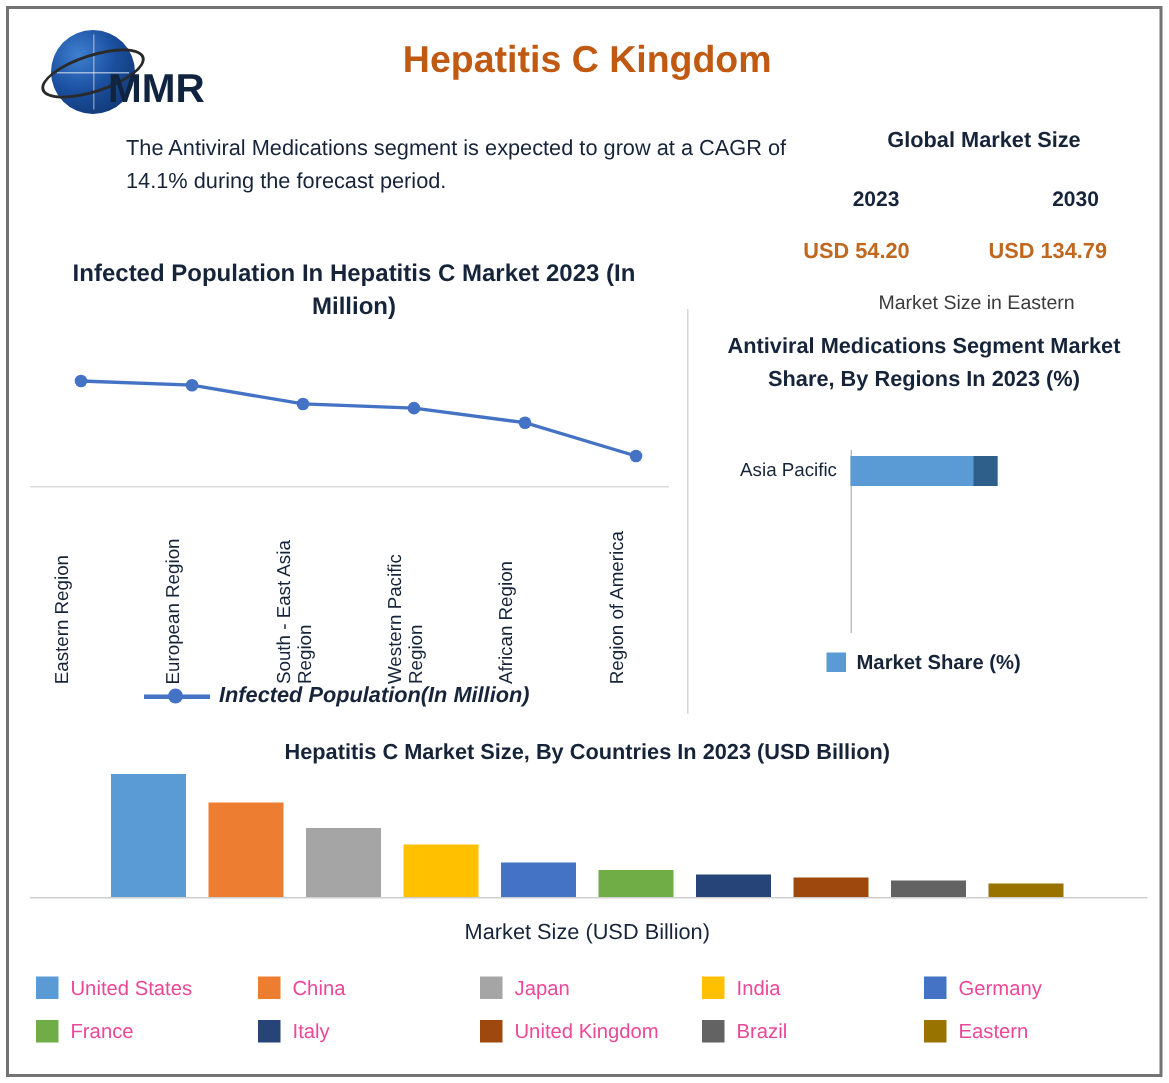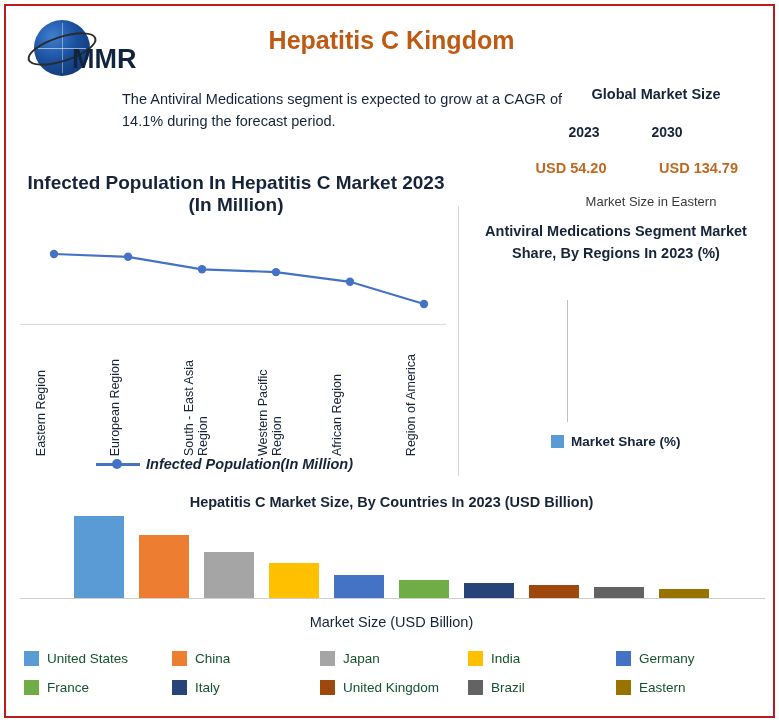--- a/index.html
+++ b/index.html
@@ -7,21 +7,21 @@
   body {
     width: 779px; height: 722px;
     font-family: "Liberation Sans", sans-serif;
     background: #ffffff;
     overflow: hidden;
   }
   .frame {
     position: absolute;
     left: 4px; top: 4px;
     width: 771px; height: 714px;
-    border: 2px solid #b91c1c;
+    border: 2px solid #737373;
     background: #ffffff;
   }
   
   .logo {
     position: absolute; left: 14px; top: 8px;
     width: 150px; height: 62px;
   }
   .globe {
     position: absolute; left: 14px; top: 6px;
     width: 56px; height: 56px;
@@ -55,41 +55,41 @@
   }
   .title {
     position: absolute; left: 0; top: 20px; width: 771px;
     text-align: center;
     font-size: 25px; font-weight: bold;
     color: #c05a12;
   }
   .subtitle {
     position: absolute; left: 78px; top: 82px;
     width: 460px;
-    font-size: 14.5px; color: #16243a; line-height: 22px; margin-left: 38px;
+    font-size: 14.5px; color: #16243a; line-height: 22px;
   }
   
   .gms-title {
     position: absolute; left: 540px; top: 80px; width: 220px;
     text-align: center; font-size: 14.5px; font-weight: bold; color: #16243a;
   }
   .gms-year-1 { position: absolute; left: 528px; top: 118px; width: 100px; text-align: center;
     font-size: 14px; font-weight: bold; color: #16243a; }
-  .gms-year-2 { position: absolute; left: 606px; top: 118px; width: 110px; text-align: center;
+  .gms-year-2 { position: absolute; left: 656px; top: 118px; width: 110px; text-align: center;
     font-size: 14px; font-weight: bold; color: #16243a; }
   .gms-val-1 { position: absolute; left: 510px; top: 154px; width: 110px; text-align: center;
     font-size: 14.5px; font-weight: bold; color: #c0681f; }
   .gms-val-2 { position: absolute; left: 630px; top: 154px; width: 125px; text-align: center;
     font-size: 14.5px; font-weight: bold; color: #c0681f; }
   .gms-note { position: absolute; left: 530px; top: 188px; width: 230px; text-align: center;
     font-size: 13px; color: #3a3a3a; }
   
   .line-title {
     position: absolute; left: 20px; top: 166px; width: 420px;
-    text-align: center; font-size: 19px; font-weight: bold; color: #16243a; line-height: 22px;
+    text-align: center; font-size: 16px; font-weight: bold; color: #16243a; line-height: 22px;
   }
   .line-chart-area {
     position: absolute; left: 14px; top: 226px; width: 426px; height: 98px;
   }
   .cat-labels { position: absolute; left: 14px; top: 330px; width: 426px; height: 120px; }
   .cat-label {
     position: absolute; bottom: 0;
     writing-mode: vertical-rl; transform: rotate(180deg);
     font-size: 12.5px; color: #16243a; text-align: left;
     line-height: 14px; width: 40px; white-space: pre-line;
@@ -161,21 +161,21 @@
     text-align: center; font-size: 14.5px; font-weight: normal; color: #16243a;
   }
   
   .legend-grid {
     position: absolute; left: 18px; top: 645px; width: 740px;
     display: grid; grid-template-columns: repeat(5, 1fr);
     grid-row-gap: 14px;
   }
   .legend-item { display: flex; align-items: center; gap: 8px; }
   .legend-swatch { width: 15px; height: 15px; flex: none; }
-  .legend-label { font-size: 13.5px; color: #14532d; white-space: nowrap; }
+  .legend-label { font-size: 13.5px; color: #ec4899; white-space: nowrap; }
 </style>
 </head>
 <body>
 
 <div class="frame">
 
   <div class="logo">
     <div class="globe"></div>
     <div class="globe-ring"></div>
     <div class="mmr-text">MMR</div>
@@ -215,20 +215,26 @@
   <div class="line-legend">
     <span class="legend-line"></span>
     <span class="line-legend-text">Infected Population(In Million)</span>
   </div>
 
   <div class="divider-v"></div>
 
   <div class="hbar-title">Antiviral Medications Segment Market Share, By Regions In 2023 (%)</div>
   <div class="hbar-axis"></div>
   <div class="hbar-area" id="hbar-area">
+      <div class="hbar-row" style="top: 0px;">
+        <div class="hbar-label">Asia Pacific</div>
+        <div class="hbar-bar" style="width: 98.4615px;">
+          <span class="cap"></span>
+        </div>
+      </div>
     </div>
   <div class="hbar-legend">
     <span class="swatch"></span>
     <span class="hbar-legend-text">Market Share (%)</span>
   </div>
 
   <div class="col-title">Hepatitis C Market Size, By Countries In 2023 (USD Billion)</div>
   <div class="col-area" id="col-area">
       <div class="col-bar" style="left: 7.5px; width: 50px; height: 82px; background: rgb(91, 155, 213);"></div>
       <div class="col-bar" style="left: 72.5px; width: 50px; height: 63.0769px; background: rgb(237, 125, 49);"></div>

